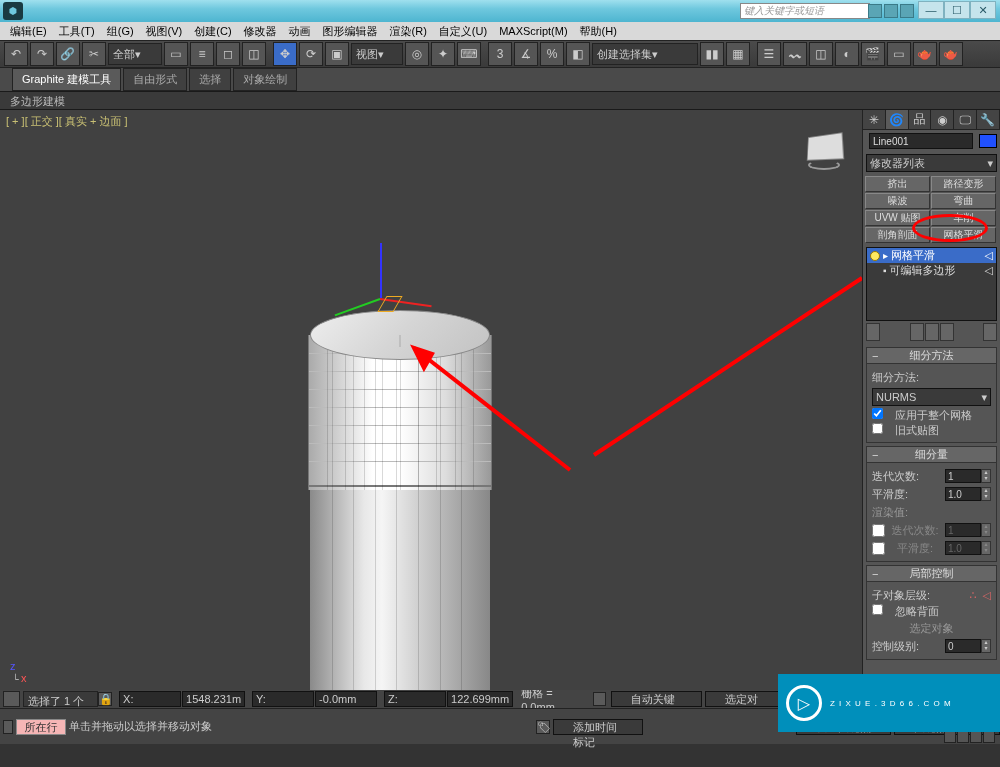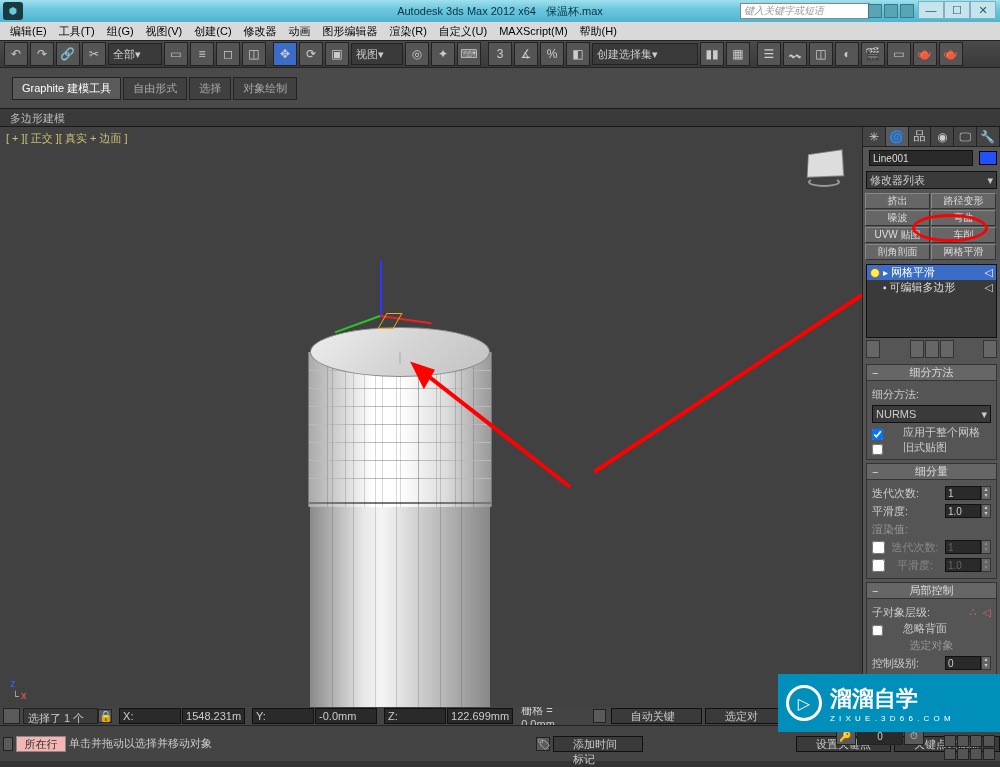--- a/index.html
+++ b/index.html
@@ -20,21 +20,21 @@
 .menubar span { padding:0 6px; cursor:default; }
 
 
 .toolbar1 { height:28px; background:linear-gradient(#4a4a4a,#3a3a3a); border-top:1px solid #222; border-bottom:1px solid #222; display:flex; align-items:center; padding:0 4px; gap:2px; }
 .tb-btn { width:24px; height:24px; background:#555; border:1px solid #222; display:flex; align-items:center; justify-content:center; color:#ccc; font-size:12px; cursor:pointer; }
 .tb-sep { width:3px; height:24px; }
 .tb-dd { height:22px; background:#3a3a3a; border:1px solid #222; color:#ccc; display:flex; align-items:center; padding:0 4px; }
 .tb-dd.lg { width:106px; }
 
 
-.ribbon { height:41px; background:#4a4a4a; border-bottom:1px solid #1a1a1a; display:flex; align-items:center; padding-left:12px; }
+.ribbon { height:24px; background:#4a4a4a; border-bottom:1px solid #1a1a1a; display:flex; align-items:center; padding-left:12px; }
 .ribbon-tab { padding:3px 9px; background:#5a5a5a; border:1px solid #222; color:#fff; margin-right:2px; }
 .ribbon-tab.inactive { background:#404040; color:#aaa; }
 .ribbon-expand { height:18px; background:#3a3a3a; border-bottom:1px solid #1a1a1a; padding:2px 10px; color:#bbb; }
 
 
 .main { display:flex; background:#2a2a2a; }
 
 
 .viewport-area { width:862px; position:relative; }
 .vp-label { position:absolute; top:4px; left:6px; color:#c9c074; font-size:11px; z-index:3; }
@@ -85,21 +85,21 @@
 .mod-btns .sp { flex:1; background:none; border:none; }
 
 .rollout { margin:3px; border:1px solid #333; background:#555; position:relative; }
 .rollout-head { height:16px; background:#666; border-bottom:1px solid #333; display:flex; align-items:center; justify-content:center; color:#ddd; font-size:10px; }
 .rollout-head .minus { position:absolute; left:5px; }
 .rollout-body { padding:4px 5px; }
 .rollout-row { display:flex; align-items:center; justify-content:space-between; height:18px; color:#ccc; font-size:10px; }
 .spinner { width:36px; height:14px; background:#2a2a2a; border:1px solid #111; color:#ccc; padding:0 2px; display:flex; align-items:center; font-size:10px; }
 .spin-ar { width:10px; height:14px; background:#666; border:1px solid #333; display:flex; flex-direction:column; }
 .spin-ar div { flex:1; font-size:6px; text-align:center; line-height:5px; }
-.chk { display:flex; align-items:flex-end; gap:20px; }
+.chk { display:flex; align-items:flex-start; gap:12px; }
 .chk input { width:11px; height:11px; }
 
 
 .timeline-area { background:#333; }
 .time-scrub { height:12px; background:#222; display:flex; align-items:center; }
 .time-slider { flex:1; margin:0 6px; height:10px; background:#444; border:1px solid #111; position:relative; }
 .time-slider .thumb { position:absolute; left:0; width:40px; height:8px; top:0; background:#777; border:1px solid #333; }
 .t-label { position:absolute; left:42px; top:-1px; color:#ccc; font-size:9px; }
 .time-ticks { height:12px; background:#1a1a1a; }
 .status1 { height:18px; background:#444; display:flex; align-items:center; font-size:10px; }
@@ -118,23 +118,20 @@
 .watermark .play-logo { width:36px; height:36px; border:3px solid #fff; border-radius:50%; display:flex; align-items:center; justify-content:center; font-size:16px; }
 .watermark .wm-txt1 { font-size:22px; font-weight:bold; }
 .watermark .wm-txt2 { font-size:8px; letter-spacing:1px; }
 
 </style>
 </head>
 <body>
 
 <div class="titlebar">
   <div class="logo">⬢</div>
-  <div class="title-text">
-    <span>Autodesk 3ds Max  2012  x64</span>&nbsp;&nbsp;&nbsp;<span>保温杯.max</span>
-  </div>
   <div class="search">键入关键字或短语</div>
   <div class="titlebar-icons">
       <span></span>
       <span></span>
       <span></span>
     </div>
   <div class="win-btns">
     <div>—</div>
     <div>☐</div>
     <div>✕</div>
@@ -479,16 +476,15 @@
     <div class="tb-btn" style="width:12px;height:12px"></div>
     <div class="tb-btn" style="width:12px;height:12px"></div>
     <div class="tb-btn" style="width:12px;height:12px"></div>
     <div class="tb-btn" style="width:12px;height:12px"></div>
   </div>
 </div>
 
 <div class="watermark">
   <div class="play-logo">▷</div>
   <div>
-    <div class="wm-txt1">溜溜自学</div>
     <div class="wm-txt2">Z I X U E . 3 D 6 6 . C O M</div>
   </div>
 </div>
 
 </body></html>

